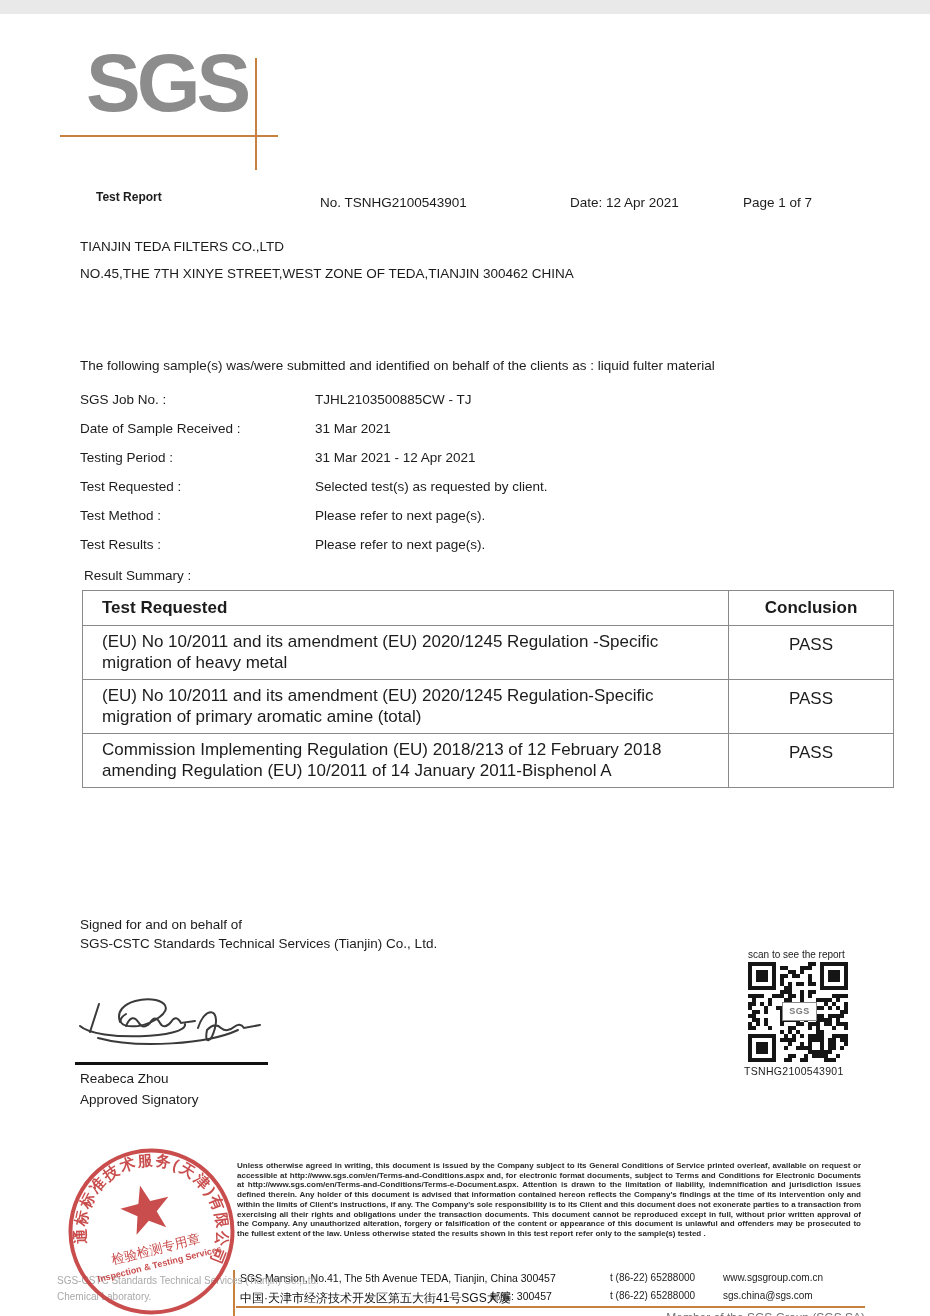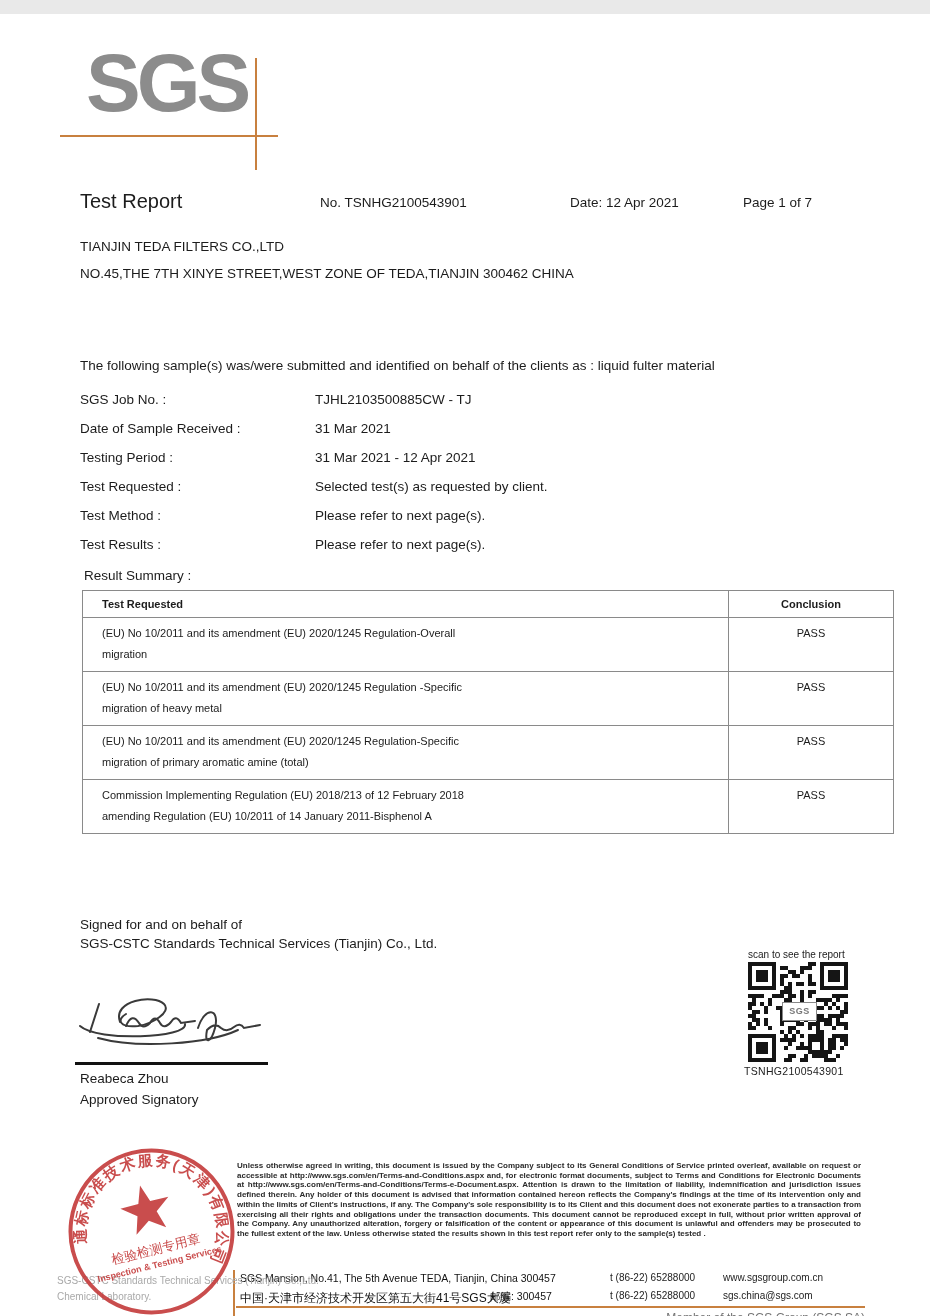--- a/index.html
+++ b/index.html
@@ -4,36 +4,36 @@
 <style>
   html,body{margin:0;padding:0;background:#e9e9e9;}
   .page{position:relative;width:930px;height:1316px;background:#ffffff;margin:14px auto;
         font-family:"Liberation Sans", sans-serif;color:#1c1c1c;overflow:hidden;}
   .abs{position:absolute;}
 
   
   .logo{left:86px;top:28px;font-size:82px;font-weight:900;letter-spacing:-4px;color:#8c8c8c;line-height:1;}
   .hline-logo{left:60px;top:121px;width:218px;height:2px;background:#c8803f;}
   .vline-logo{left:255px;top:44px;width:2px;height:112px;background:#c8803f;}
-  .doc-title{left:80px;top:176px;font-size:20px;font-weight:normal;}
+  .doc-title{left:96px;top:176px;font-size:12px;font-weight:bold;}
   .hdr-no{left:320px;top:181px;font-size:13.5px;}
   .hdr-date{left:570px;top:181px;font-size:13.5px;}
   .hdr-page{left:743px;top:181px;font-size:13.5px;}
   .client-name{left:80px;top:225px;font-size:13.5px;}
   .client-addr{left:80px;top:252px;font-size:13.5px;}
 
   
   .intro{left:80px;top:344px;font-size:13.5px;}
   .detail-row{position:absolute;left:80px;width:780px;font-size:13.5px;}
   .dvalue{position:absolute;left:235px;}
 
   
   .summary-heading{left:84px;top:554px;font-size:13.5px;}
   table.results{position:absolute;left:82px;top:576px;width:780px;border-collapse:collapse;table-layout:fixed;}
-  table.results th, table.results td{border:1px solid #8a8a8a;font-size:11px;}
+  table.results th, table.results td{border:1px solid #8a8a8a;font-size:17px;}
   th.col-test{width:616px;text-align:left;padding:7px 10px 7px 19px;font-weight:bold;}
   th.col-concl{width:164px;text-align:center;padding:7px 0;font-weight:bold;}
   td.test-cell{padding:5px 20px 6px 19px;line-height:21px;white-space:pre-line;}
   td.pass-cell{text-align:center;vertical-align:top;padding-top:9px;}
 
   
   .signed1{left:80px;top:903px;font-size:13.5px;}
   .signed2{left:80px;top:922px;font-size:13.5px;}
   .sig-svg{left:68px;top:972px;}
   .sig-line{left:75px;top:1048px;width:193px;height:2.5px;background:#111;}
@@ -115,25 +115,20 @@
   <div class="abs summary-heading">Result Summary :</div>
 
   <table class="results">
     <thead>
       <tr>
         <th class="col-test">Test Requested</th>
         <th class="col-concl">Conclusion</th>
       </tr>
     </thead>
     <tbody>
-      <tr>
-        <td class="test-cell">(EU) No 10/2011 and its amendment (EU) 2020/1245 Regulation-Overall
-migration</td>
-        <td class="pass-cell">PASS</td>
-      </tr>
       <tr>
         <td class="test-cell">(EU) No 10/2011 and its amendment (EU) 2020/1245 Regulation -Specific
 migration of heavy metal</td>
         <td class="pass-cell">PASS</td>
       </tr>
       <tr>
         <td class="test-cell">(EU) No 10/2011 and its amendment (EU) 2020/1245 Regulation-Specific
 migration of primary aromatic amine (total)</td>
         <td class="pass-cell">PASS</td>
       </tr>

